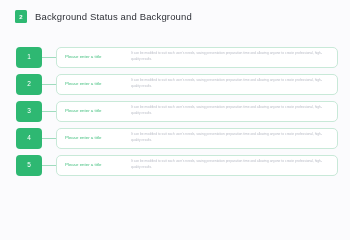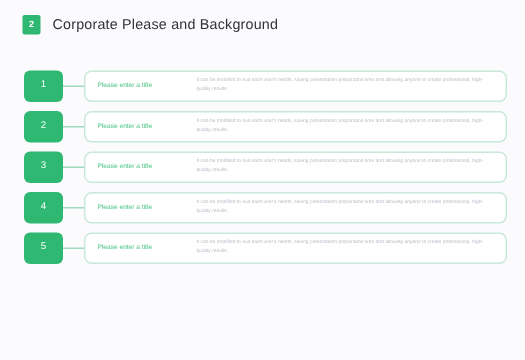--- a/index.html
+++ b/index.html
@@ -118,21 +118,21 @@
     color: #b9bcc6;
   }
 </style>
 </head>
 <body>
 
 <div class="slide">
 
   <div class="header">
     <div class="header-badge">2</div>
-    <div class="header-title">Corporate Please and Background</div>
+    <div class="header-title">Background Status and Background</div>
   </div>
 
   <div class="rows">
 
     <div class="row">
       <div class="row-badge">1</div>
       <div class="connector"></div>
       <div class="card">
         <div class="card-title">Please enter a title</div>
         <div class="card-body">It can be modified to suit each user's needs, saving presentation preparation time and allowing anyone to create professional, high-quality results.</div>

